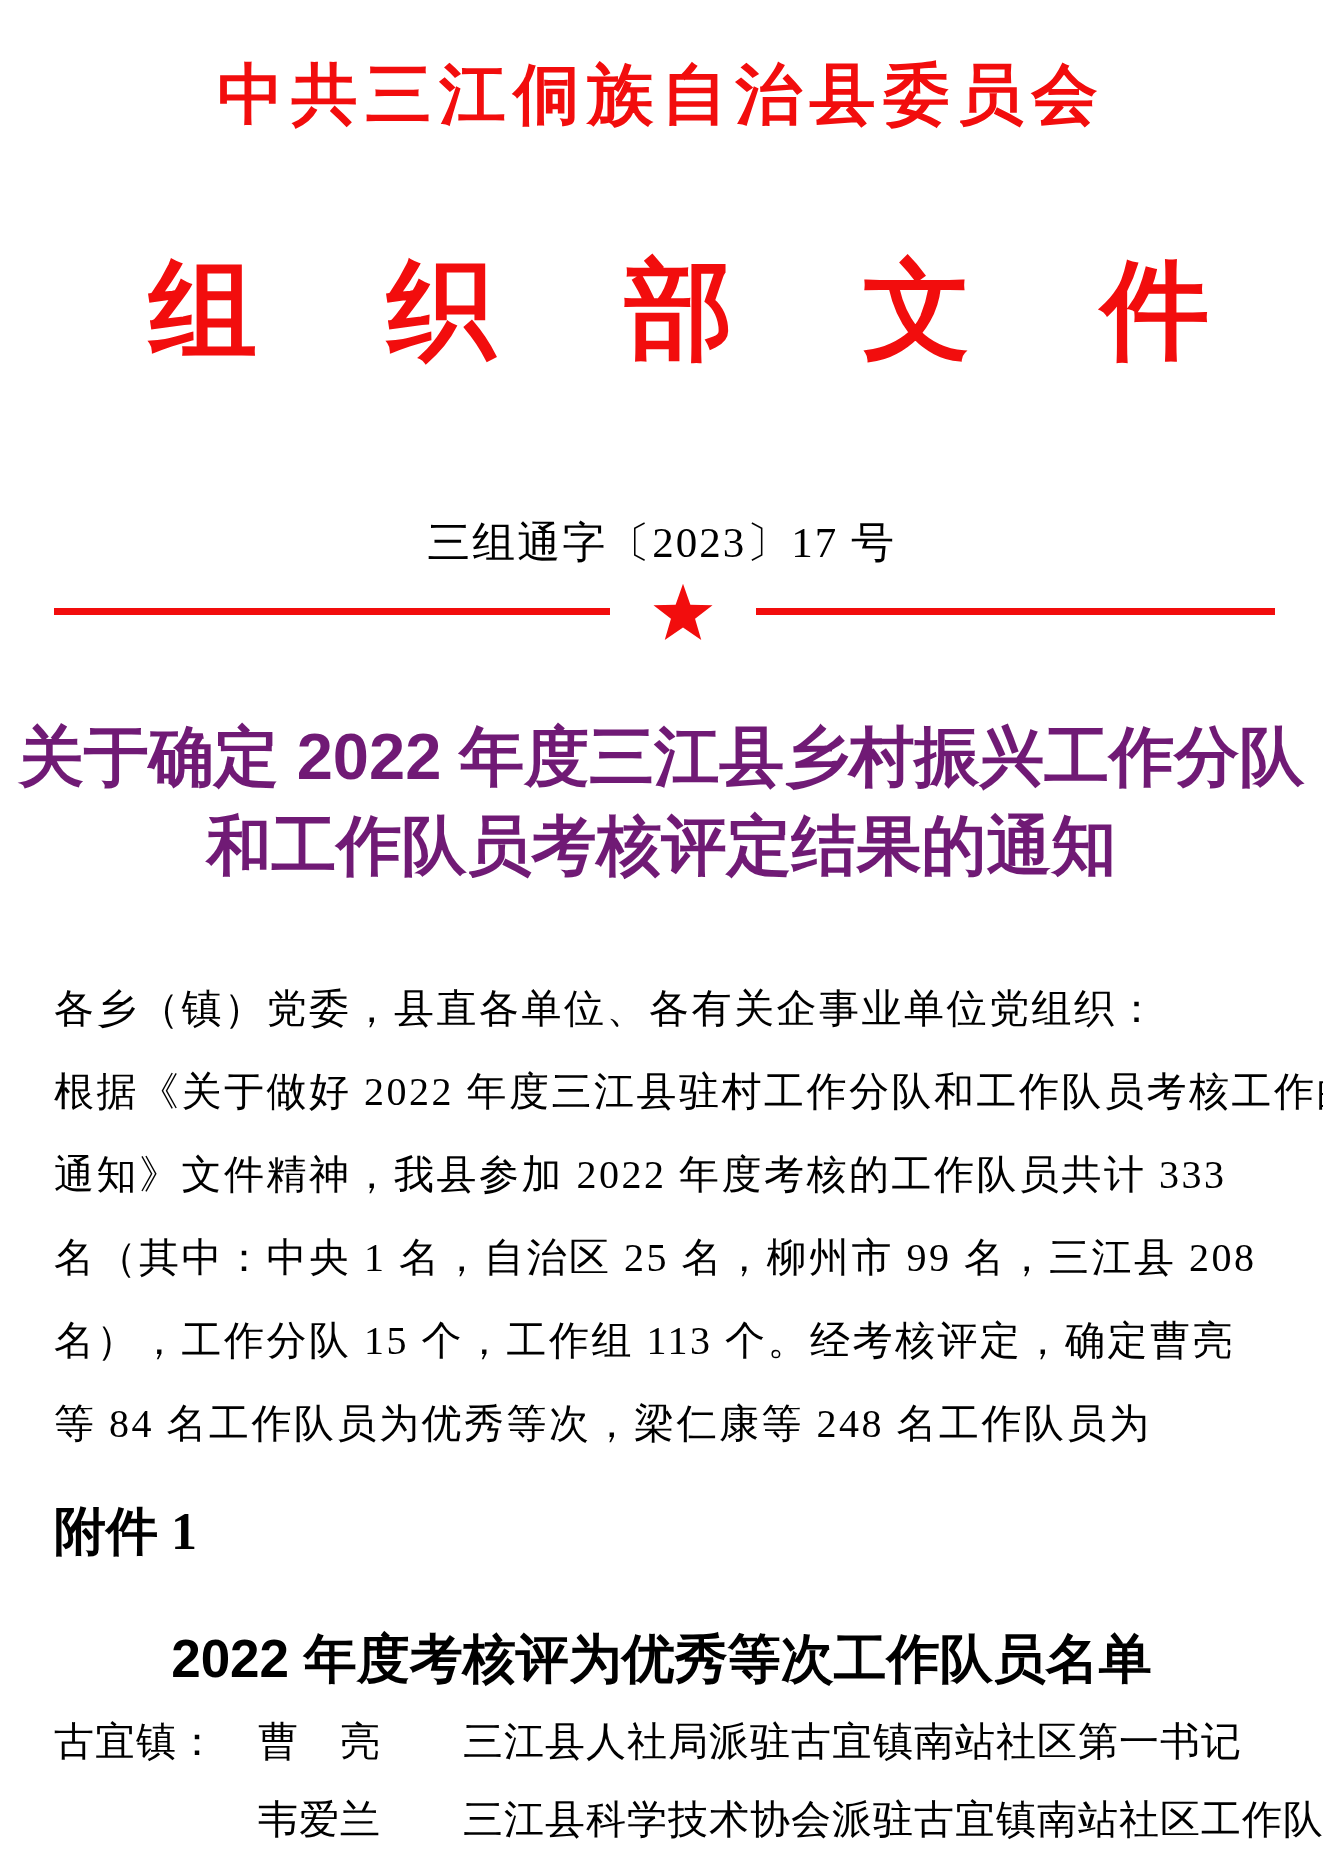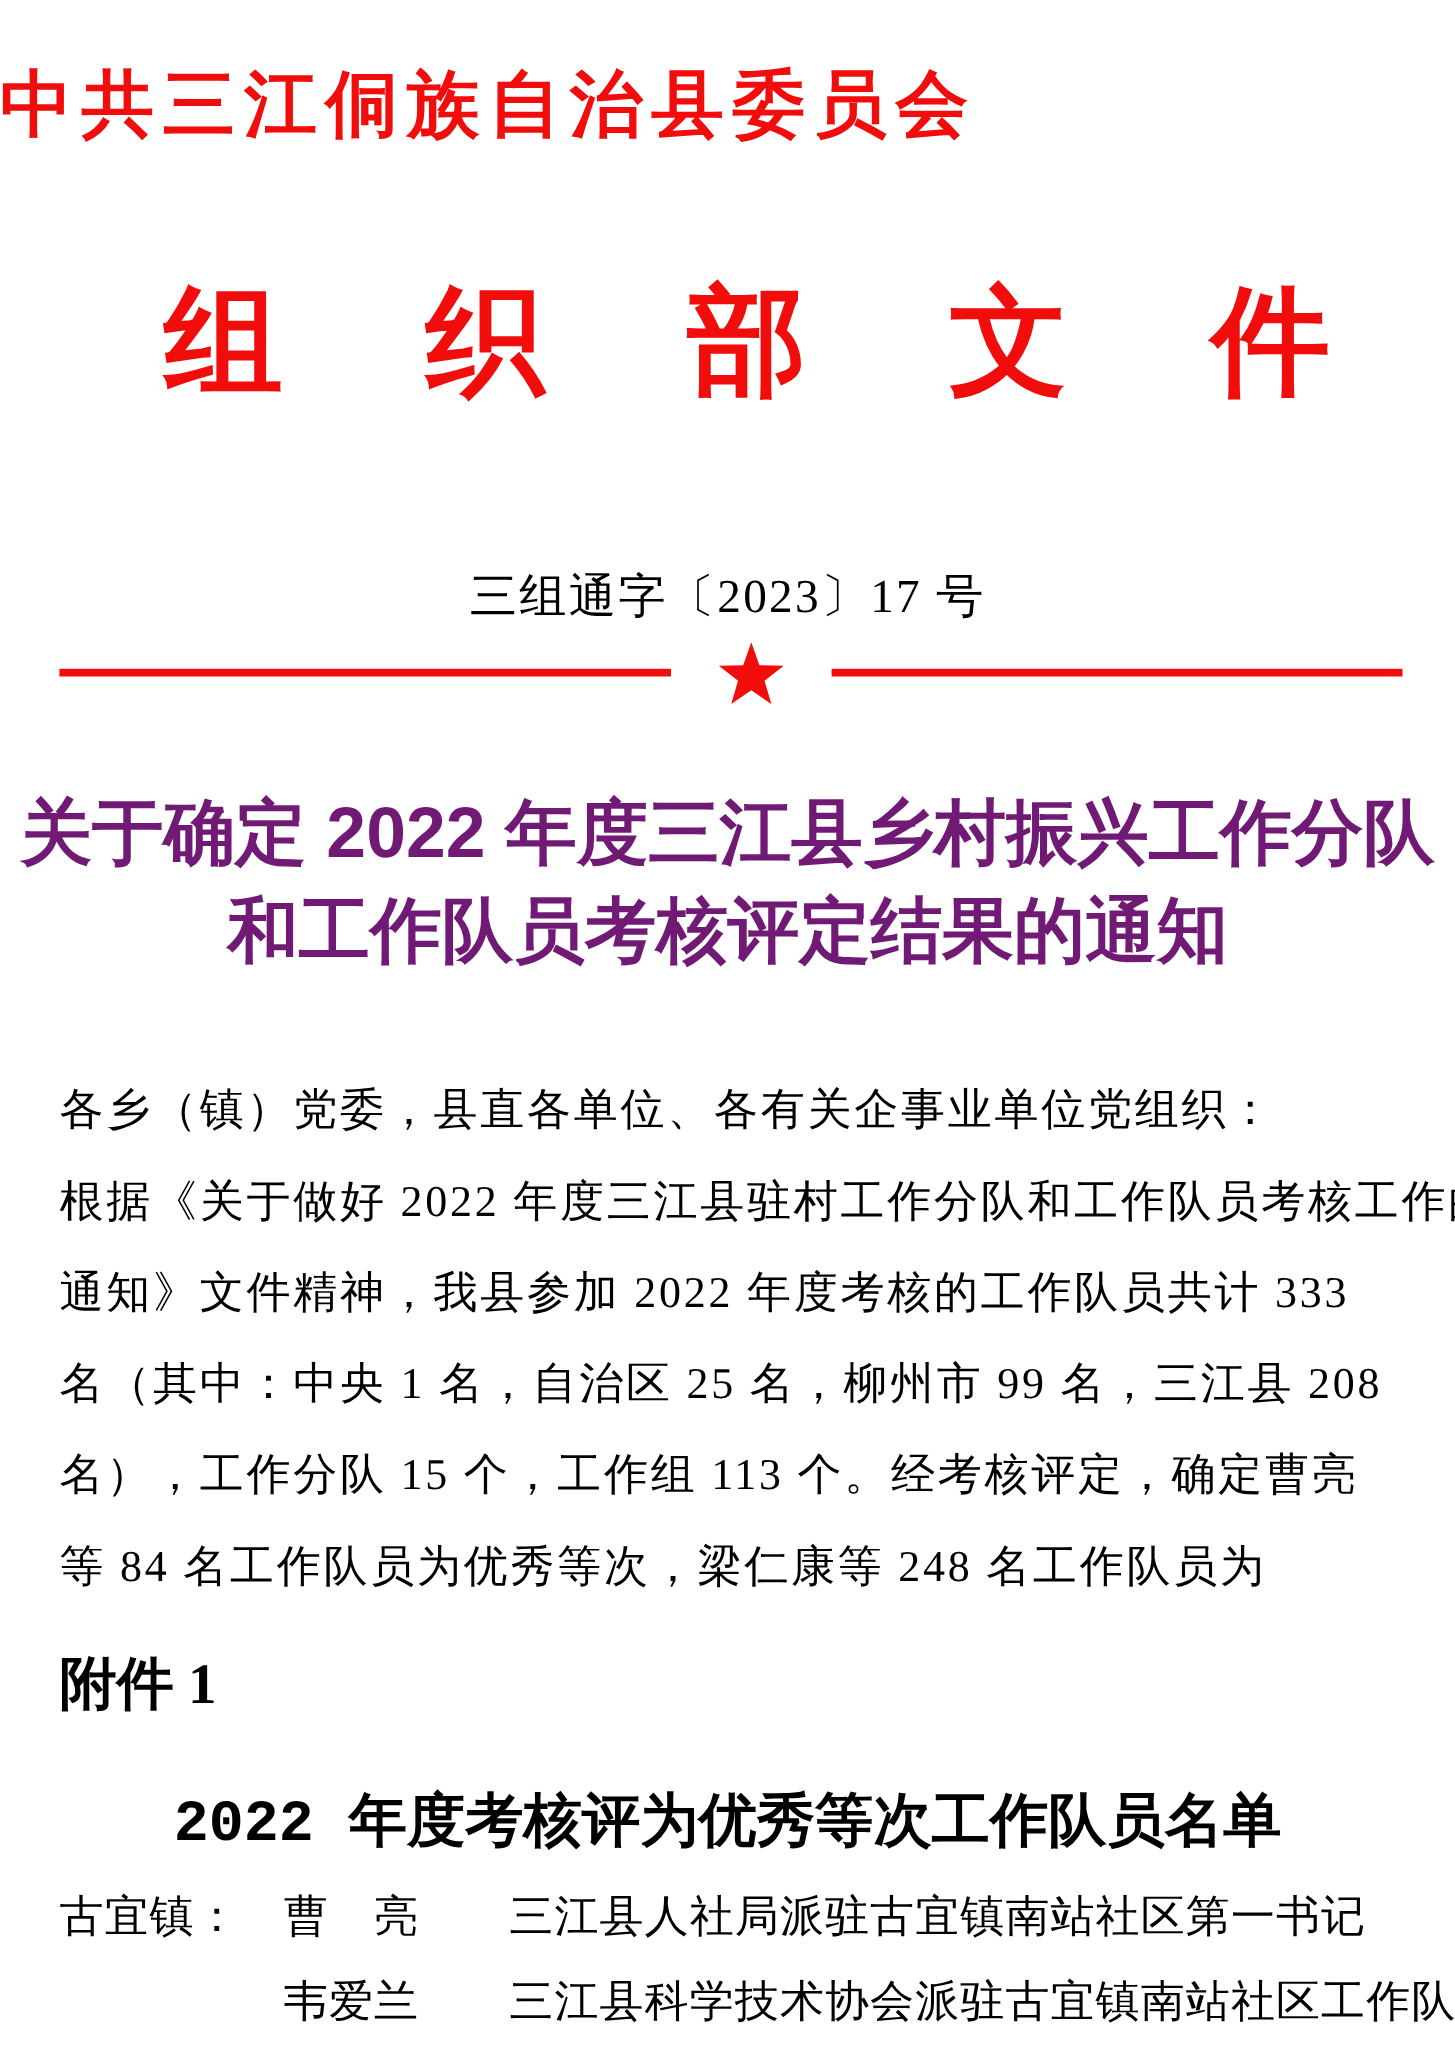--- a/index.html
+++ b/index.html
@@ -7,20 +7,21 @@
     position:relative;
     width:1323px;height:1871px;
     background:#ffffff;
     overflow:hidden;
     color:#000;
     font-family:"Liberation Serif","DejaVu Serif",serif;
   }
   
   .org{
     position:absolute;top:56px;left:0;width:100%;
+    text-align:center;
     font-family:"Liberation Sans","DejaVu Sans",sans-serif;
     font-weight:900;
     font-size:66px;line-height:76px;
     letter-spacing:8px;
     color:#f20d0d;
   }
   .dept{
     position:absolute;top:250px;left:149px;width:1060px;height:120px;
     display:flex;justify-content:space-between;align-items:flex-start;
     font-family:"Liberation Sans","DejaVu Sans",sans-serif;
@@ -65,21 +66,21 @@
   
   .att-label{
     position:absolute;top:1507px;left:54px;
     font-family:Liberation Serif, serif;
     font-weight:700;
     font-size:52px;line-height:50px;
   }
   .att-title{
     position:absolute;top:1628px;left:0;width:100%;
     text-align:center;
-    font-family:Liberation Mono, monospace;
+    font-family:Liberation Sans, sans-serif;
     font-weight:900;
     font-size:53px;line-height:62px;
   }
   .entry{
     position:absolute;left:0;width:100%;height:48px;
     font-size:40px;line-height:44px;
     letter-spacing:1px;
     white-space:nowrap;
   }
   .entry-1{top:1720px;}

